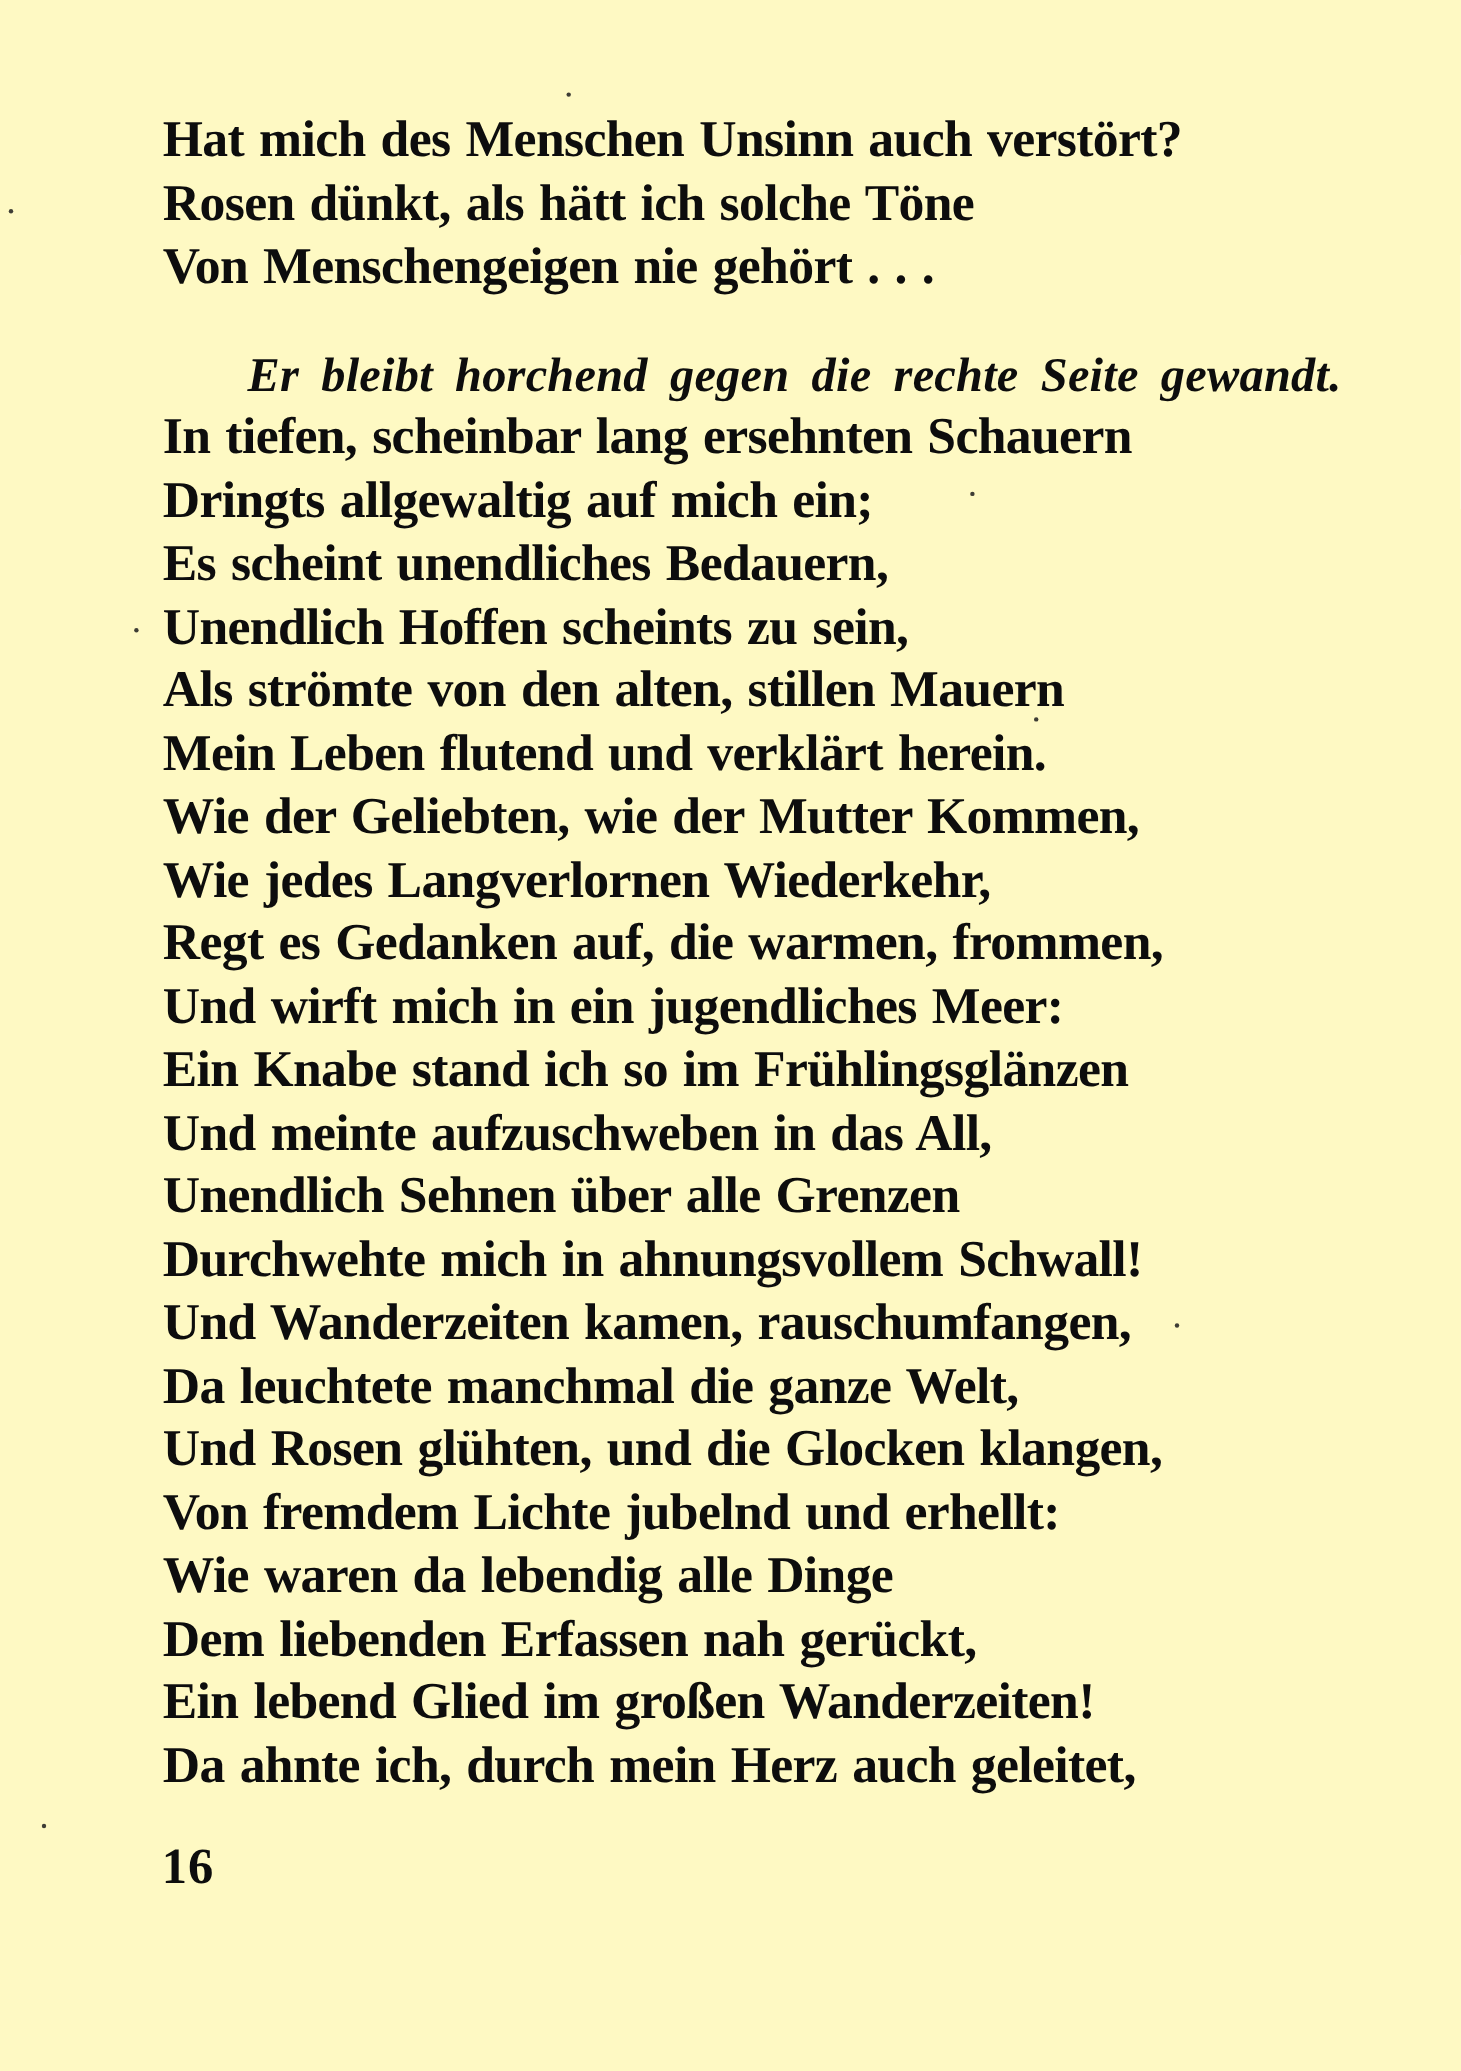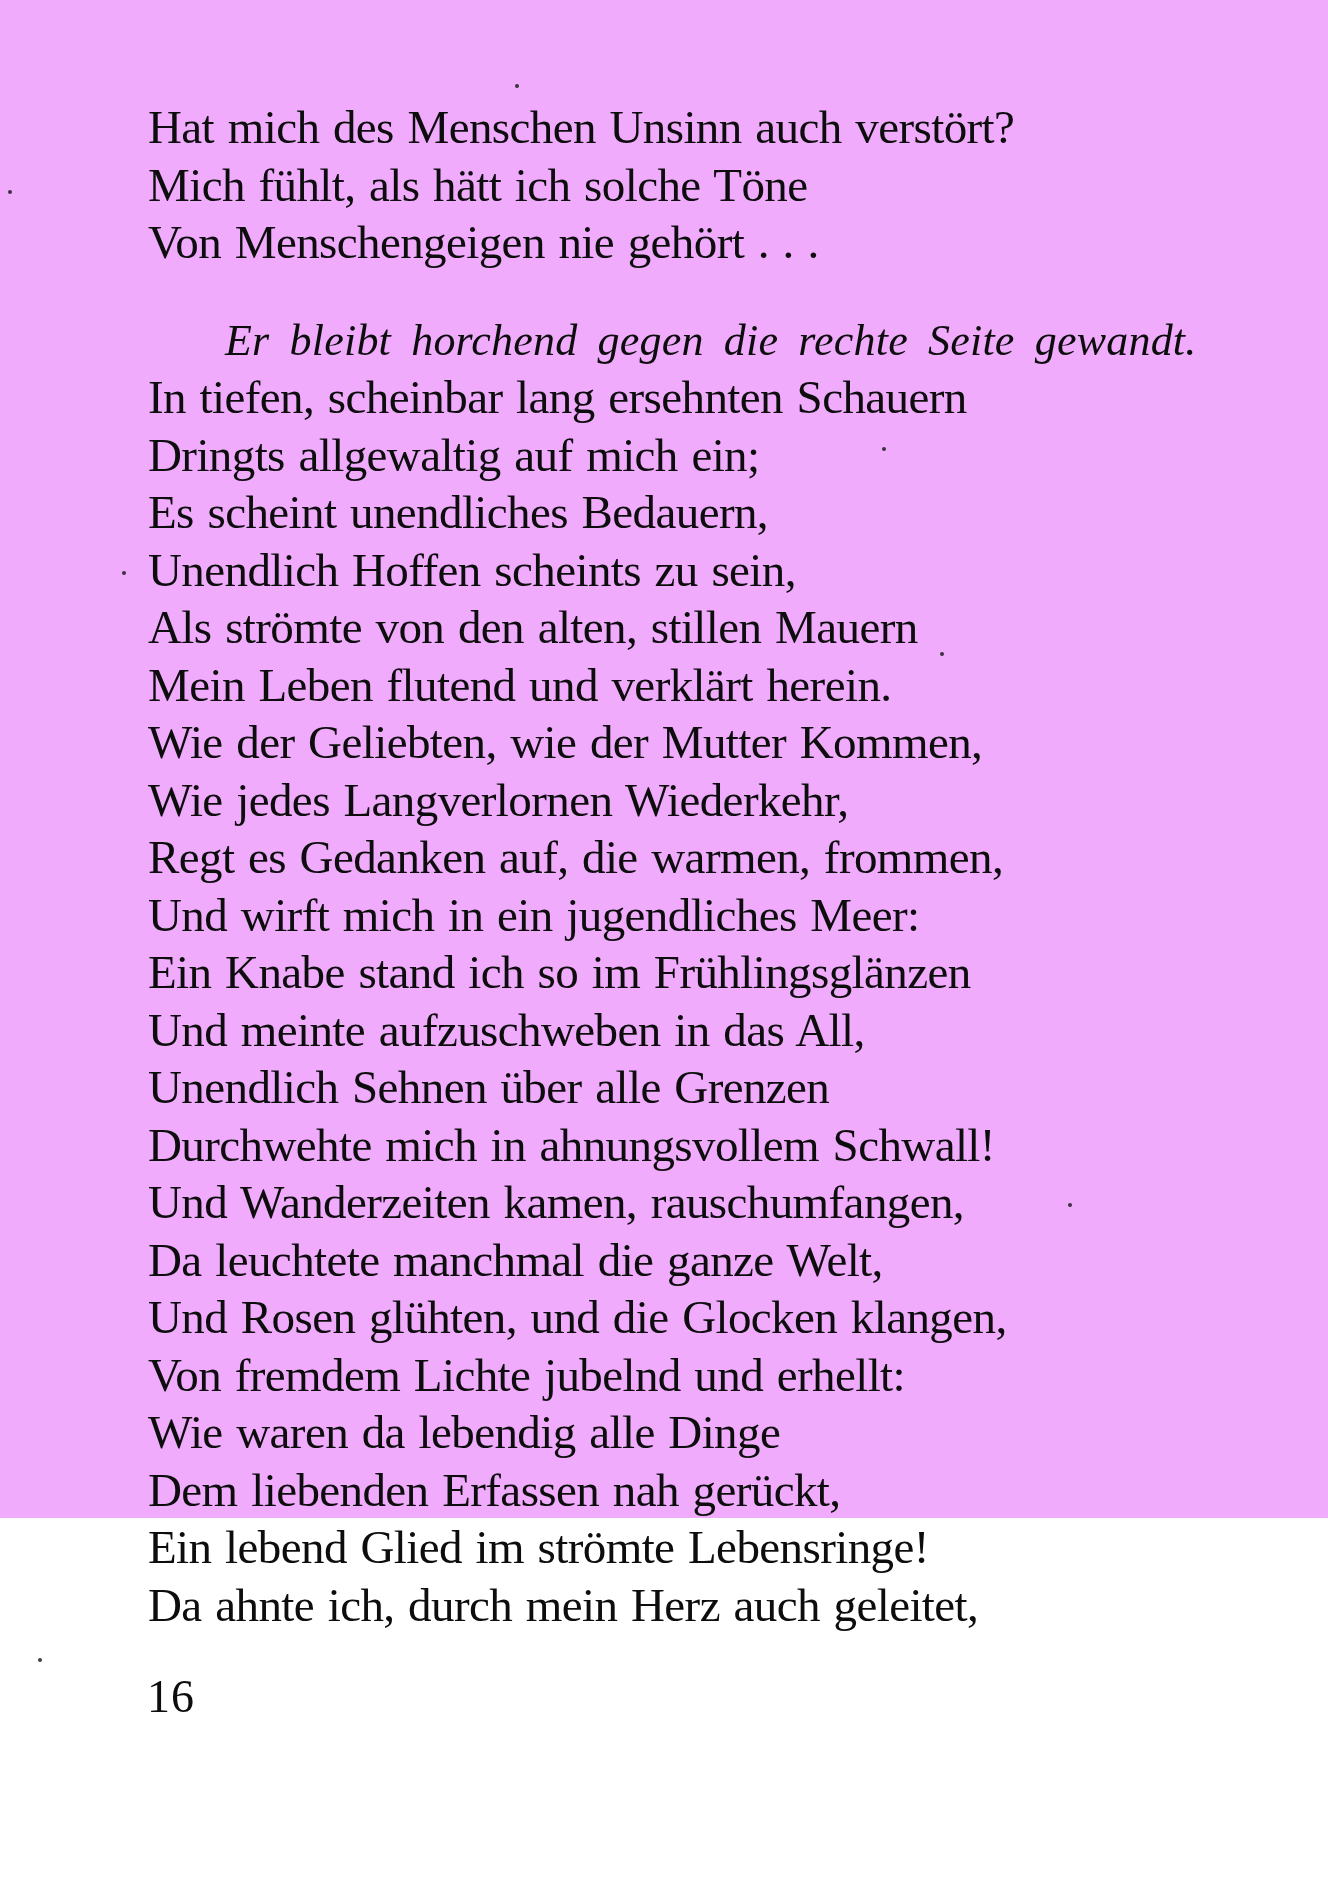--- a/index.html
+++ b/index.html
@@ -10,24 +10,25 @@
     width: 1328px;
     height: 1883px;
     position: relative;
     background: #ffffff;
     overflow: hidden;
   }
   .page {
     position: absolute;
     left: 0; top: 0;
     width: 1328px;
-    height: 1518px;
-    background: #f0abfc;
+    height: 1883px;
+    background: #fef9c3;
     color: #0d0d0d;
     font-family: "Liberation Serif", serif;
+    font-weight: bold;
   }
   .poem {
     position: absolute;
     left: 148px;
     top: 99px;
     width: 1100px;
   }
   .line {
     font-size: 47px;
     line-height: 57.5px;
@@ -62,21 +63,21 @@
     background: #1c1c1c;
     opacity: 0.85;
   }
 </style>
 </head>
 <body>
 
 <div class="page">
   <div class="poem">
       <div class="line">Hat mich des Menschen Unsinn auch verstört?</div>
-      <div class="line">Mich fühlt, als hätt ich solche Töne</div>
+      <div class="line">Rosen dünkt, als hätt ich solche Töne</div>
       <div class="line">Von Menschengeigen nie gehört . . .</div>
       <div class="line direction">Er bleibt horchend gegen die rechte Seite gewandt.</div>
       <div class="line">In tiefen, scheinbar lang ersehnten Schauern</div>
       <div class="line">Dringts allgewaltig auf mich ein;</div>
       <div class="line">Es scheint unendliches Bedauern,</div>
       <div class="line">Unendlich Hoffen scheints zu sein,</div>
       <div class="line">Als strömte von den alten, stillen Mauern</div>
       <div class="line">Mein Leben flutend und verklärt herein.</div>
       <div class="line">Wie der Geliebten, wie der Mutter Kommen,</div>
       <div class="line">Wie jedes Langverlornen Wiederkehr,</div>
@@ -85,21 +86,21 @@
       <div class="line">Ein Knabe stand ich so im Frühlingsglänzen</div>
       <div class="line">Und meinte aufzuschweben in das All,</div>
       <div class="line">Unendlich Sehnen über alle Grenzen</div>
       <div class="line">Durchwehte mich in ahnungsvollem Schwall!</div>
       <div class="line">Und Wanderzeiten kamen, rauschumfangen,</div>
       <div class="line">Da leuchtete manchmal die ganze Welt,</div>
       <div class="line">Und Rosen glühten, und die Glocken klangen,</div>
       <div class="line">Von fremdem Lichte jubelnd und erhellt:</div>
       <div class="line">Wie waren da lebendig alle Dinge</div>
       <div class="line">Dem liebenden Erfassen nah gerückt,</div>
-      <div class="line">Ein lebend Glied im strömte Lebensringe!</div>
+      <div class="line">Ein lebend Glied im großen Wanderzeiten!</div>
       <div class="line">Da ahnte ich, durch mein Herz auch geleitet,</div>
     </div>
   <div class="page-number">16</div>
   <div id="specks">
       <div class="speck" style="left: 515px; top: 84px;"></div>
       <div class="speck" style="left: 8px; top: 190px;"></div>
       <div class="speck" style="left: 882px; top: 447px;"></div>
       <div class="speck" style="left: 122px; top: 571px;"></div>
       <div class="speck" style="left: 940px; top: 652px;"></div>
       <div class="speck" style="left: 1068px; top: 1203px;"></div>

